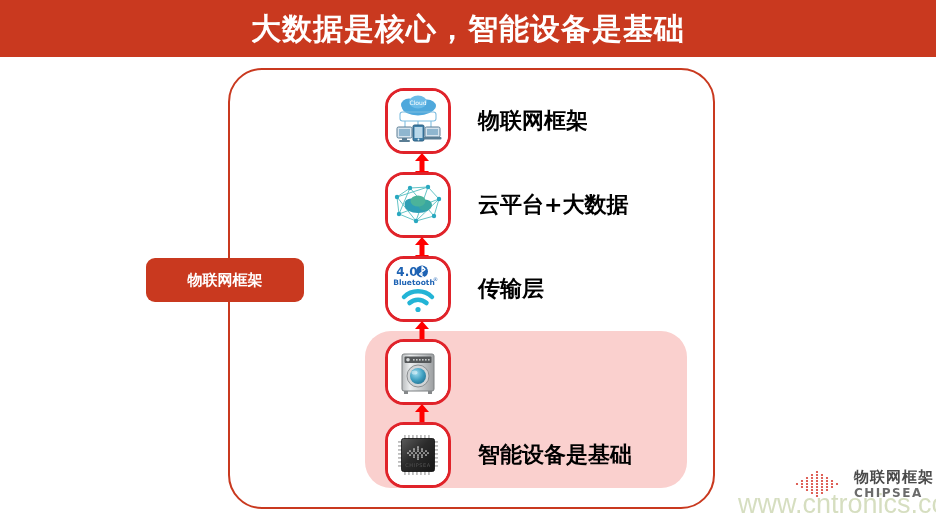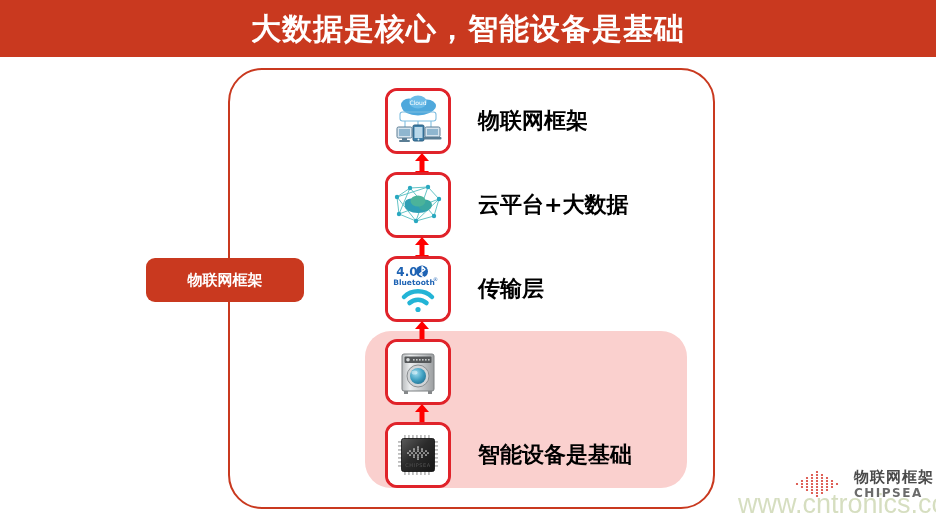--- a/index.html
+++ b/index.html
@@ -91,21 +91,21 @@
     width: 320px;
     height: 66px;
   }
   .icon-box {
     position: absolute;
     left: 0; top: 0;
     width: 66px;
     height: 66px;
     background: #ffffff;
     border: 3px solid #e0232a;
-    border-radius: 12px;
+    border-radius: 19px;
     box-sizing: border-box;
     overflow: hidden;
   }
   .icon-box svg { display: block; }
   .row-label {
     position: absolute;
     left: 93px;
     top: 0;
     height: 66px;
     line-height: 66px;

